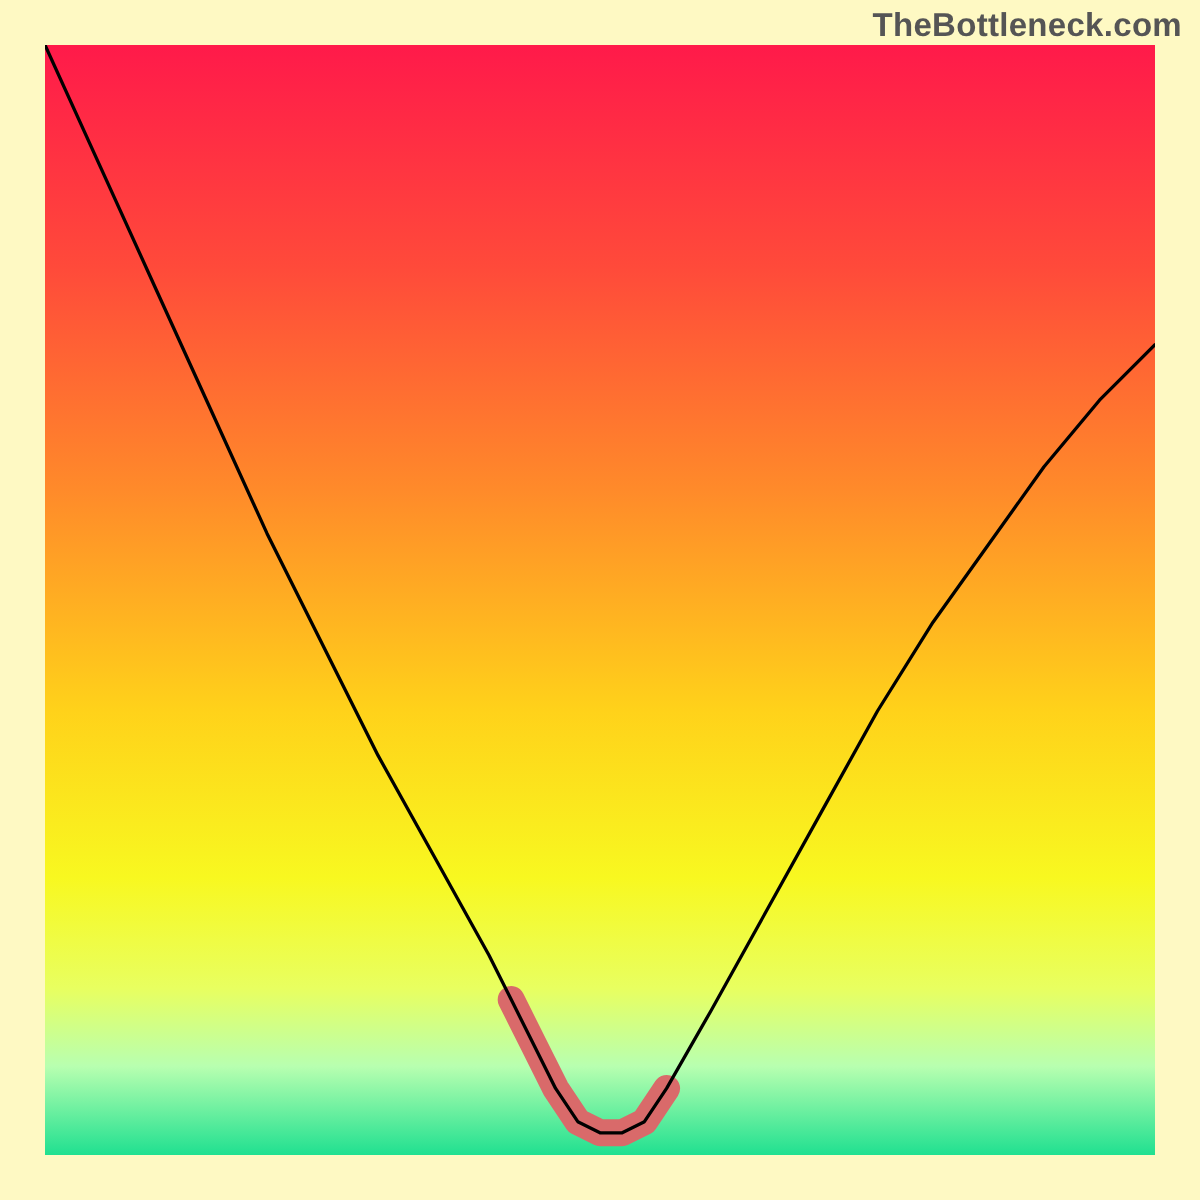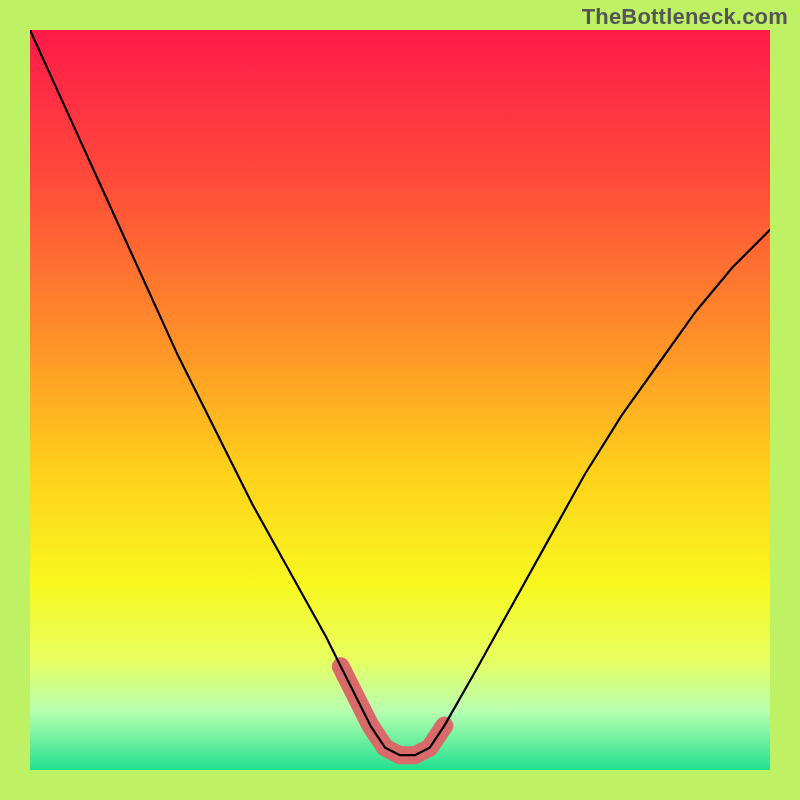--- a/index.html
+++ b/index.html
@@ -8,21 +8,21 @@
     width: 800px;
     height: 800px;
     background: #000;
     overflow: hidden;
     font-family: Arial, Helvetica, sans-serif;
   }
   .stage {
     position: relative;
     width: 800px;
     height: 800px;
-    background: #bef264;
+    background: #fef9c3;
   }
   .watermark {
     position: absolute;
     top: 4px;
     right: 12px;
     color: #555;
     font-size: 22px;
     font-weight: 600;
     letter-spacing: 0.2px;
     z-index: 10;

